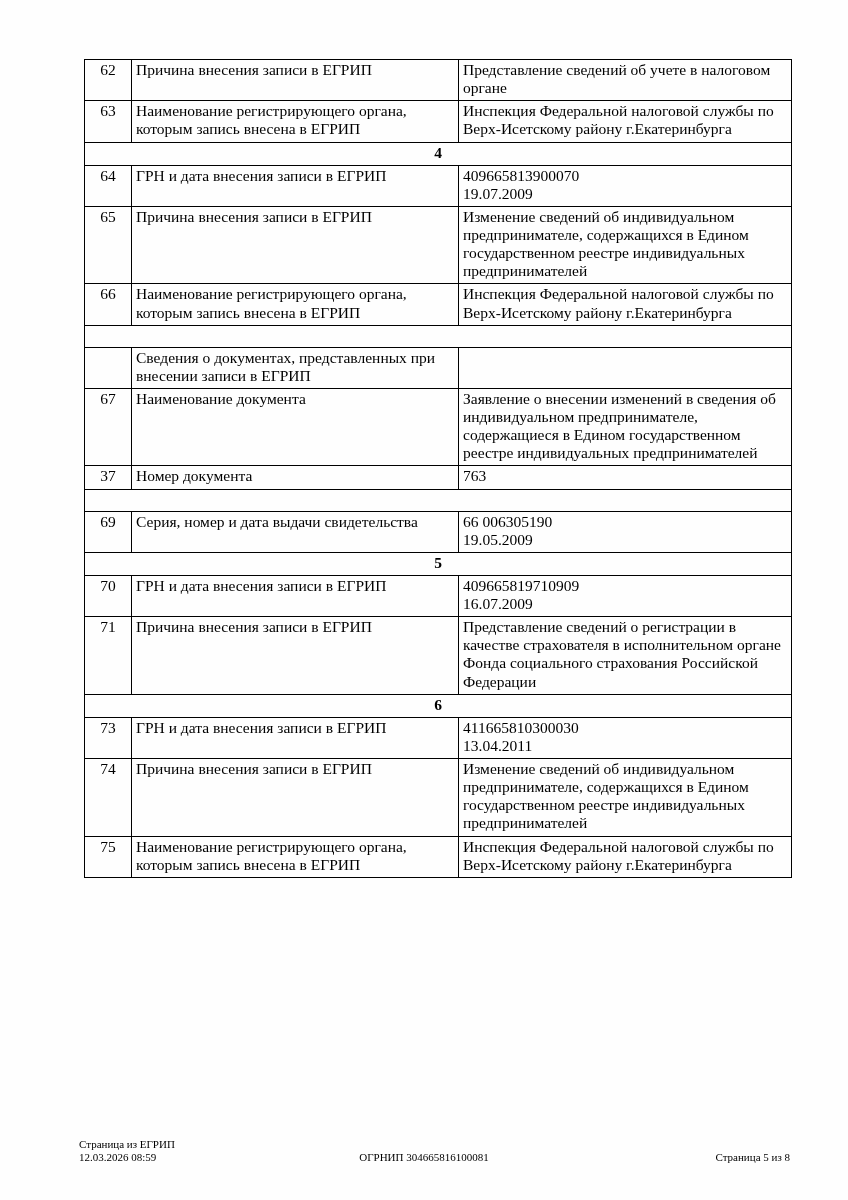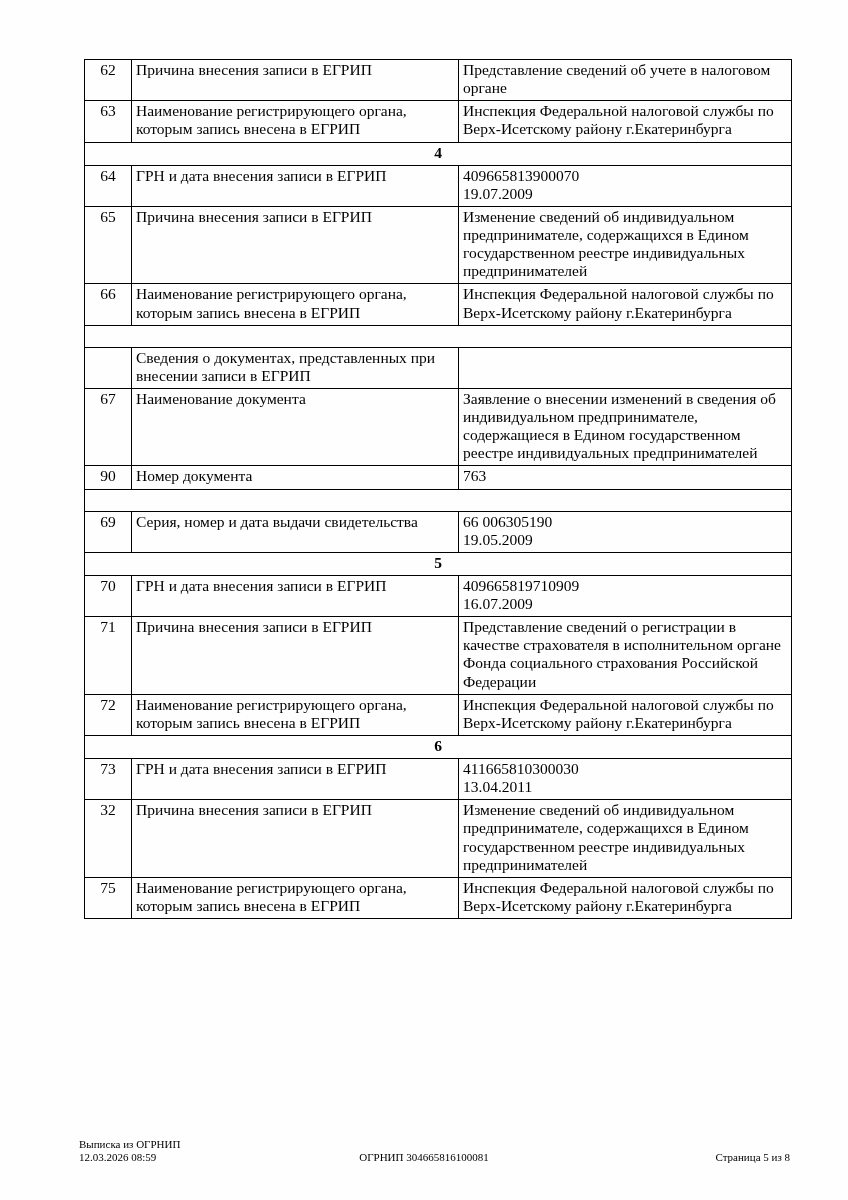--- a/index.html
+++ b/index.html
@@ -129,21 +129,21 @@
           <td class="c-num"></td>
           <td class="c-label">Сведения о документах, представленных при внесении записи в ЕГРИП</td>
           <td class="c-value"></td>
         </tr>
         <tr>
           <td class="c-num">67</td>
           <td class="c-label">Наименование документа</td>
           <td class="c-value">Заявление о внесении изменений в сведения об индивидуальном предпринимателе, содержащиеся в Едином государственном реестре индивидуальных предпринимателей</td>
         </tr>
         <tr>
-          <td class="c-num">90</td>
+          <td class="c-num">37</td>
           <td class="c-label">Номер документа</td>
           <td class="c-value">763</td>
         </tr>
         <tr>
           <td class="c-spacer" colspan="3"></td>
         </tr>
         <tr>
           <td class="c-num">69</td>
           <td class="c-label">Серия, номер и дата выдачи свидетельства</td>
           <td class="c-value">66 006305190
@@ -157,48 +157,43 @@
           <td class="c-label">ГРН и дата внесения записи в ЕГРИП</td>
           <td class="c-value">409665819710909
 16.07.2009</td>
         </tr>
         <tr>
           <td class="c-num">71</td>
           <td class="c-label">Причина внесения записи в ЕГРИП</td>
           <td class="c-value">Представление сведений о регистрации в качестве страхователя в исполнительном органе Фонда социального страхования Российской Федерации</td>
         </tr>
         <tr>
-          <td class="c-num">72</td>
-          <td class="c-label">Наименование регистрирующего органа, которым запись внесена в ЕГРИП</td>
-          <td class="c-value">Инспекция Федеральной налоговой службы по Верх-Исетскому району г.Екатеринбурга</td>
-        </tr>
-        <tr>
           <td class="c-section" colspan="3">6</td>
         </tr>
         <tr>
           <td class="c-num">73</td>
           <td class="c-label">ГРН и дата внесения записи в ЕГРИП</td>
           <td class="c-value">411665810300030
 13.04.2011</td>
         </tr>
         <tr>
-          <td class="c-num">32</td>
+          <td class="c-num">74</td>
           <td class="c-label">Причина внесения записи в ЕГРИП</td>
           <td class="c-value">Изменение сведений об индивидуальном предпринимателе, содержащихся в Едином государственном реестре индивидуальных предпринимателей</td>
         </tr>
         <tr>
           <td class="c-num">75</td>
           <td class="c-label">Наименование регистрирующего органа, которым запись внесена в ЕГРИП</td>
           <td class="c-value">Инспекция Федеральной налоговой службы по Верх-Исетскому району г.Екатеринбурга</td>
         </tr>
       </tbody>
   </table>
 
   <div class="footer">
     <div class="footer-left">
-      <div>Выписка из ОГРНИП</div>
+      <div>Страница из ЕГРИП</div>
       <div>12.03.2026 08:59</div>
     </div>
     <div class="footer-center">ОГРНИП 304665816100081</div>
     <div class="footer-right">Страница 5 из 8</div>
   </div>
 
 </div>
 
 </body></html>

